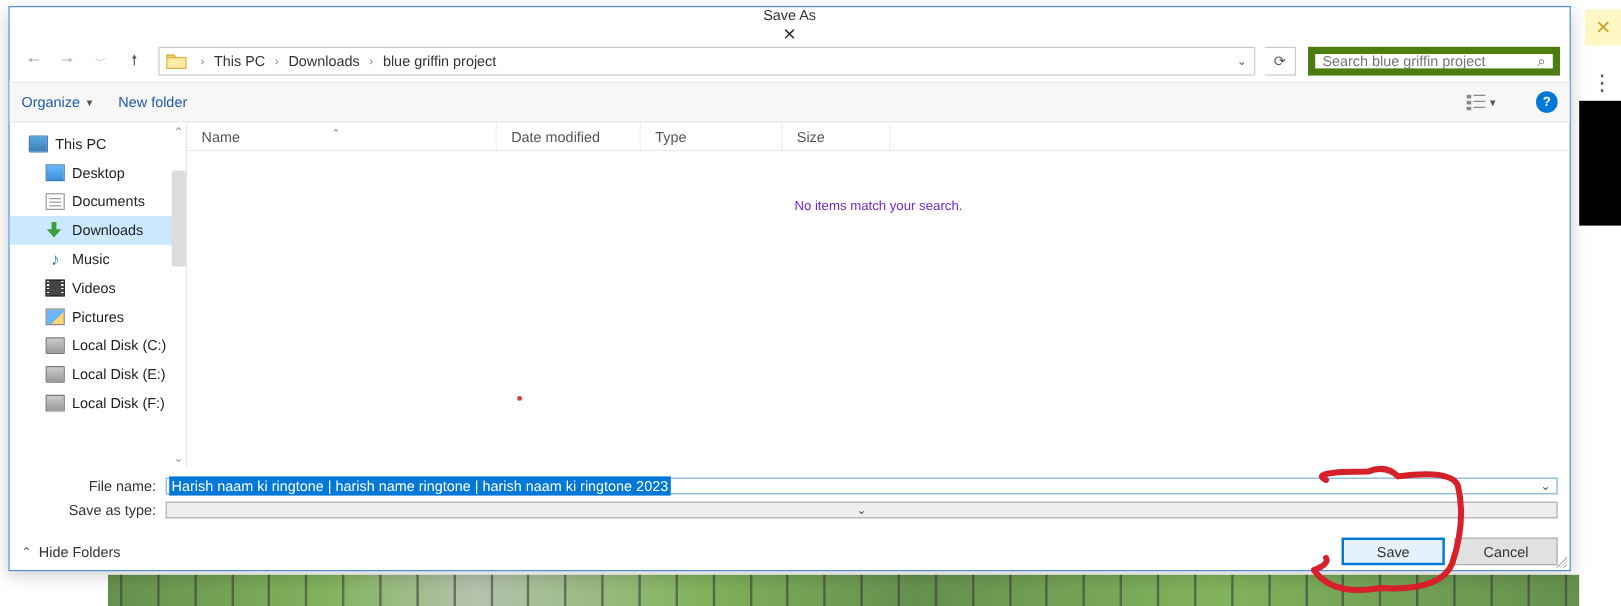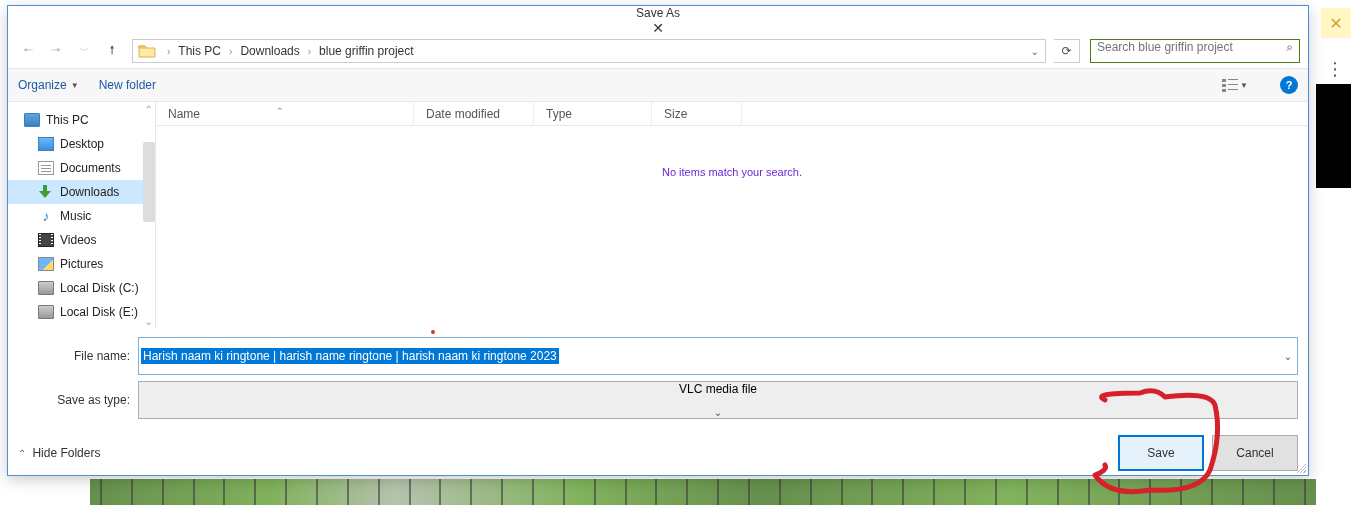--- a/index.html
+++ b/index.html
@@ -24,21 +24,21 @@
 
 .navbar { height: 34px; display:flex; align-items:center; padding: 0 8px; gap:4px; }
 .nav-btn { width:24px; height:24px; display:flex; align-items:center; justify-content:center; color:#bbb; }
 .nav-btn.enabled { color:#555; }
 .breadcrumb-wrap { flex:1; display:flex; align-items:center; border:1px solid #ccc; height:24px; margin:0 4px; }
 .bc-folder-icon { width:20px; height:20px; margin:0 4px; display:flex; align-items:center; justify-content:center; }
 .bc-sep { color:#888; padding:0 6px; font-size:10px;}
 .bc-item { color:#333; padding:0 2px; }
 .bc-dd { margin-left:auto; padding:0 6px; color:#666; font-size:10px;}
 .refresh-btn { width:26px; height:24px; border:1px solid #ccc; border-left:none; display:flex; align-items:center; justify-content:center; color:#555;}
-.search-box { width:210px; height:24px; border:1px solid #4d7c0f; margin-left:6px; display:flex; align-items:flex-start; padding:0 6px; color:#777;}
+.search-box { width:210px; height:24px; border:6px solid #4d7c0f; margin-left:6px; display:flex; align-items:center; padding:0 6px; color:#777;}
 .search-box input { border:none; outline:none; flex:1; font-size:12px; color:#333; background:transparent;}
 .search-icon { color:#666; font-size:12px;}
 
 .toolbar { height: 34px; border-top:1px solid #e8e8e8; border-bottom:1px solid #e8e8e8; background:#f7f7f7; display:flex; align-items:center; padding:0 10px; gap:20px;}
 .toolbar-item { color:#1e5aa8; display:flex; align-items:center; gap:4px;}
 .toolbar-item .dd { font-size:8px; color:#555;}
 .toolbar-spacer { flex:1; }
 .view-btn { color:#555; display:flex; align-items:center; gap:2px;}
 .help-btn { width:18px; height:18px; border-radius:50%; background:#0078d7; color:#fff; display:flex; align-items:center; justify-content:center; font-size:11px; font-weight:bold; margin-left:12px;}
 
@@ -72,31 +72,31 @@
 .col-name .sort { position:absolute; left:120px; top:4px; font-size:9px; color:#888;}
 .col-date { width:120px;}
 .col-type { width:118px;}
 .col-size { width:90px;}
 .empty-msg { text-align:center; color:#6d28d9; margin-top:40px; font-size:11px;}
 .red-dot { position:absolute; left:275px; top:228px; width:4px; height:4px; background:#d33; border-radius:50%;}
 
 .fields { padding: 8px 10px 2px 10px; }
 .field-row { display:flex; align-items:center; margin-bottom:6px;}
 .field-label { width:120px; text-align:right; padding-right:8px; color:#333;}
-.combo { flex:1; height:38px; border:1px solid #7faedb; background:#fff; display:flex; align-items:center; position:relative;}
+.combo { flex:1; height:14px; border:1px solid #7faedb; background:#fff; display:flex; align-items:center; position:relative;}
 .combo.sel { border-color:#adadad; background:#eee;flex-direction:column;}
 .combo-text { flex:1; padding:0 6px; white-space:nowrap; overflow:hidden;}
 .combo-text.selected { background:#0078d7; color:#fff; display:inline; margin:2px; padding:1px 2px; flex:0 0 auto;}
 .combo-dd { width:18px; text-align:center; color:#555; font-size:10px;}
 
 .footer { display:flex; align-items:center; padding:8px 10px 4px 10px;}
 .hide-folders { display:flex; align-items:center; gap:6px; color:#333;}
 .hide-folders .chev { font-size:10px; color:#555;}
 .footer-spacer { flex:1;}
-.btn { width:86px; height:36px; border:1px solid #adadad; background:#e1e1e1; display:flex; align-items:center; justify-content:center; margin-left:8px; color:#333;}
+.btn { width:86px; height:23px; border:1px solid #adadad; background:#e1e1e1; display:flex; align-items:center; justify-content:center; margin-left:8px; color:#333;}
 .btn.primary { border:2px solid #0078d7; background:#e5f1fb;}
 
 .resize-grip { position:absolute; right:2px; bottom:2px; width:12px; height:12px; background:
   linear-gradient(135deg, transparent 60%, #bbb 60% 66%, transparent 66% 73%, #bbb 73% 79%, transparent 79% 86%, #bbb 86% 92%, transparent 92%);}
 
 .annotation { position:absolute; pointer-events:none; }
 .annotation svg { overflow:visible; }
 
 .folder-svg { width:18px; height:16px; }
 </style>

